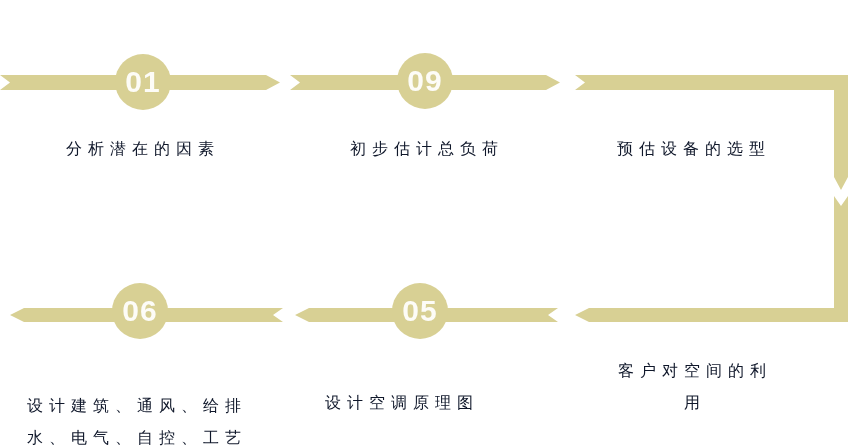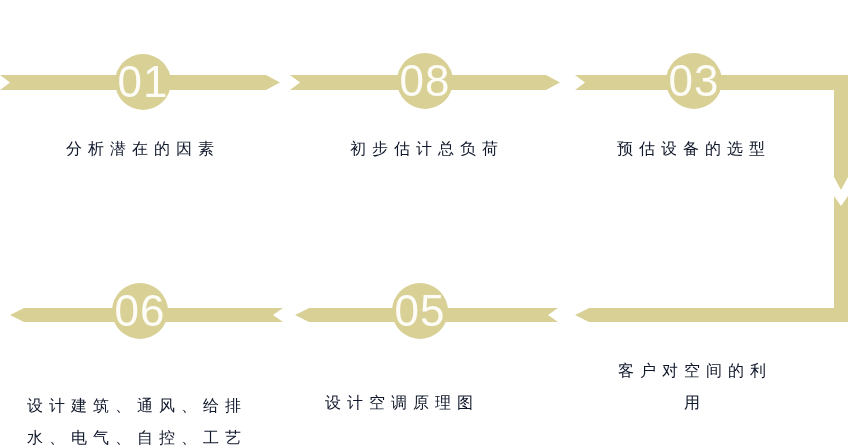--- a/index.html
+++ b/index.html
@@ -19,22 +19,22 @@
     height: 56px;
     border-radius: 50%;
     background: #d8d094;
     display: flex;
     align-items: center;
     justify-content: center;
     z-index: 2;
   }
   .step-number {
     color: rgba(255,255,255,0.93);
-    font-size: 44px;
-    font-weight: 400;
+    font-size: 30px;
+    font-weight: 700;
     letter-spacing: 1px;
     line-height: 1;
     user-select: none;
   }
   .step-label {
     position: absolute;
     color: #0f172a;
     font-size: 16px;
     letter-spacing: 6px;
     line-height: 32px;
@@ -69,24 +69,21 @@
     <polygon class="arrow" points="834,196 841,206 848,196 848,322 589,322 575,315 589,308 834,308" fill="#d8d094"></polygon>
 
     <polygon class="arrow" points="309,308 558,308 548,315 558,322 309,322 295,315" fill="#d8d094"></polygon>
     <polygon class="arrow" points="24,308 283,308 273,315 283,322 24,322 10,315" fill="#d8d094"></polygon>
   </svg>
 
   <div class="step-circle pos-1">
     <span class="step-number">01</span>
   </div>
   <div class="step-circle pos-2">
-    <span class="step-number">08</span>
-  </div>
-  <div class="step-circle pos-3">
-    <span class="step-number">03</span>
+    <span class="step-number">09</span>
   </div>
   <div class="step-circle pos-5">
     <span class="step-number">05</span>
   </div>
   <div class="step-circle pos-6">
     <span class="step-number">06</span>
   </div>
 
   <div class="step-label lbl-1">分析潜在的因素</div>
   <div class="step-label lbl-2">初步估计总负荷</div>

